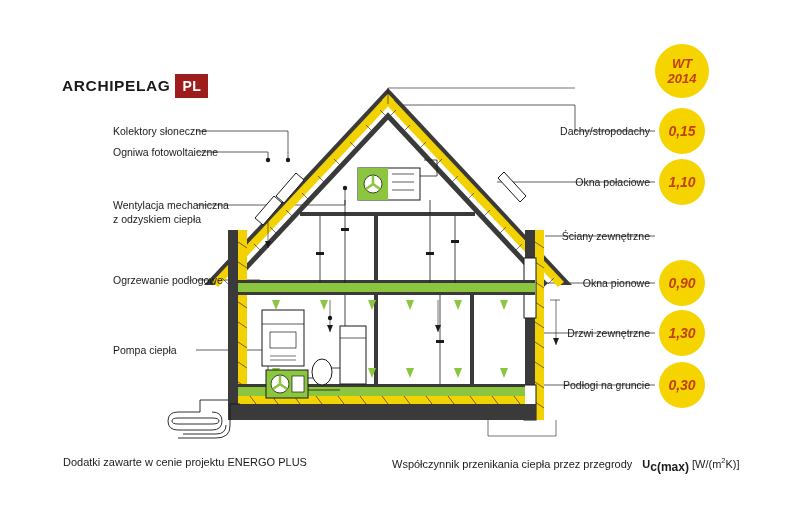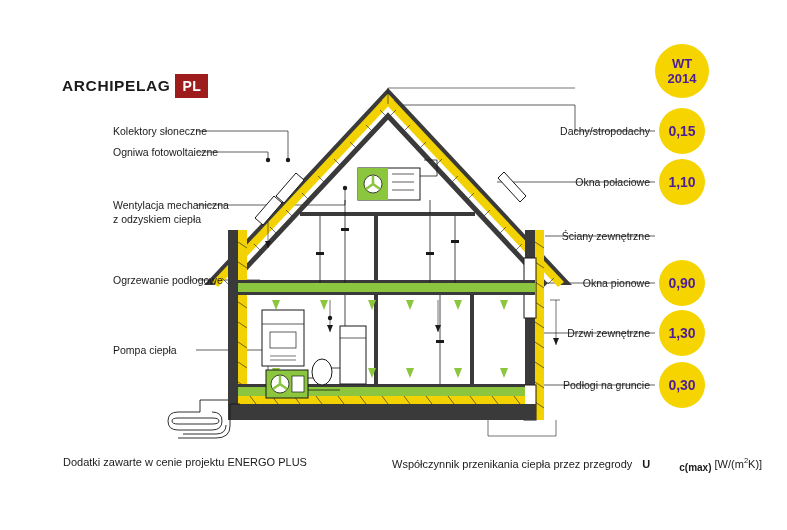--- a/index.html
+++ b/index.html
@@ -75,21 +75,22 @@
     position: absolute;
     width: 46px;
     height: 46px;
     border-radius: 50%;
     background: #f5d400;
     display: flex;
     align-items: center;
     justify-content: center;
     font-size: 14px;
     font-weight: bold;
-    color: #4c1d95;
+    color: #c2410c;
+    font-style: italic;
   }
   .badge.wt {
     width: 54px;
     height: 54px;
     flex-direction: column;
     font-size: 13px;
     line-height: 15px;
   }
   .badge.wt span { display: block; }
 
@@ -107,24 +108,23 @@
     top: 456px;
     font-size: 11px;
     color: #1a1a1a;
     white-space: nowrap;
   }
   .footer-right .uc {
     font-weight: bold;
     margin-left: 10px;
   }
   .footer-right .sub {
-    font-size: 10px;
+    font-size: 12px;
     vertical-align: sub;
     font-weight: bold;
-    margin-left: 29px;
   }
   .footer-right .sup {
     font-size: 7.5px;
     vertical-align: super;
   }
 
   svg { display: block; }
 </style>
 </head>
 <body>

